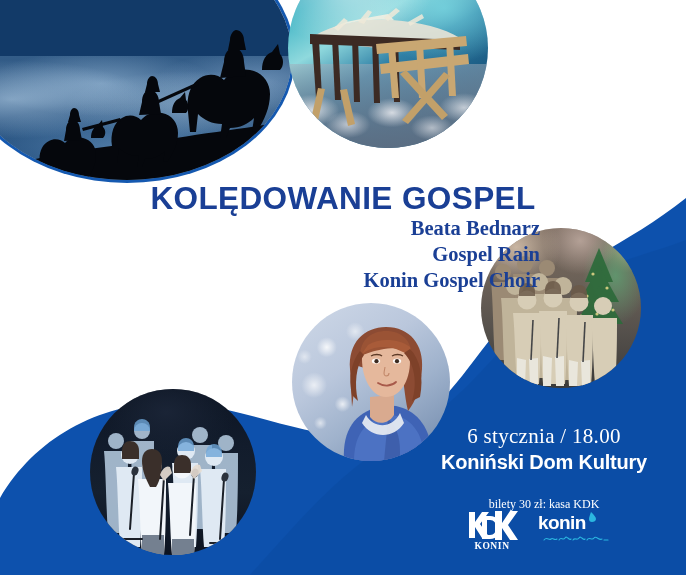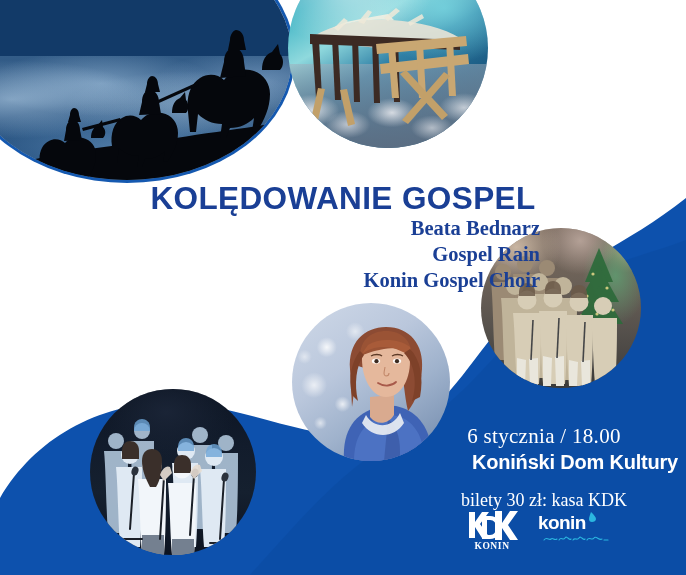--- a/index.html
+++ b/index.html
@@ -190,27 +190,26 @@
     letter-spacing:.3px;
     white-space:nowrap;
   }
   #detail-venue{
     font-family:"Liberation Sans", sans-serif;
     font-weight:bold;
     font-size:20px;
     line-height:1.3;
     letter-spacing:-.2px;
     white-space:nowrap;
-    text-align:right;
   }
   #detail-tickets{
     font-family:"Liberation Serif", serif;
-    font-size:18px;
+    font-size:12px;
     line-height:1.5;
-    margin-top:12px;
+    margin-top:20px;
     white-space:nowrap;
   }
 
   
   #logos{
     position:absolute;
     left:410px; width:268px;
     top:508px;
     display:flex;
     align-items:center;

